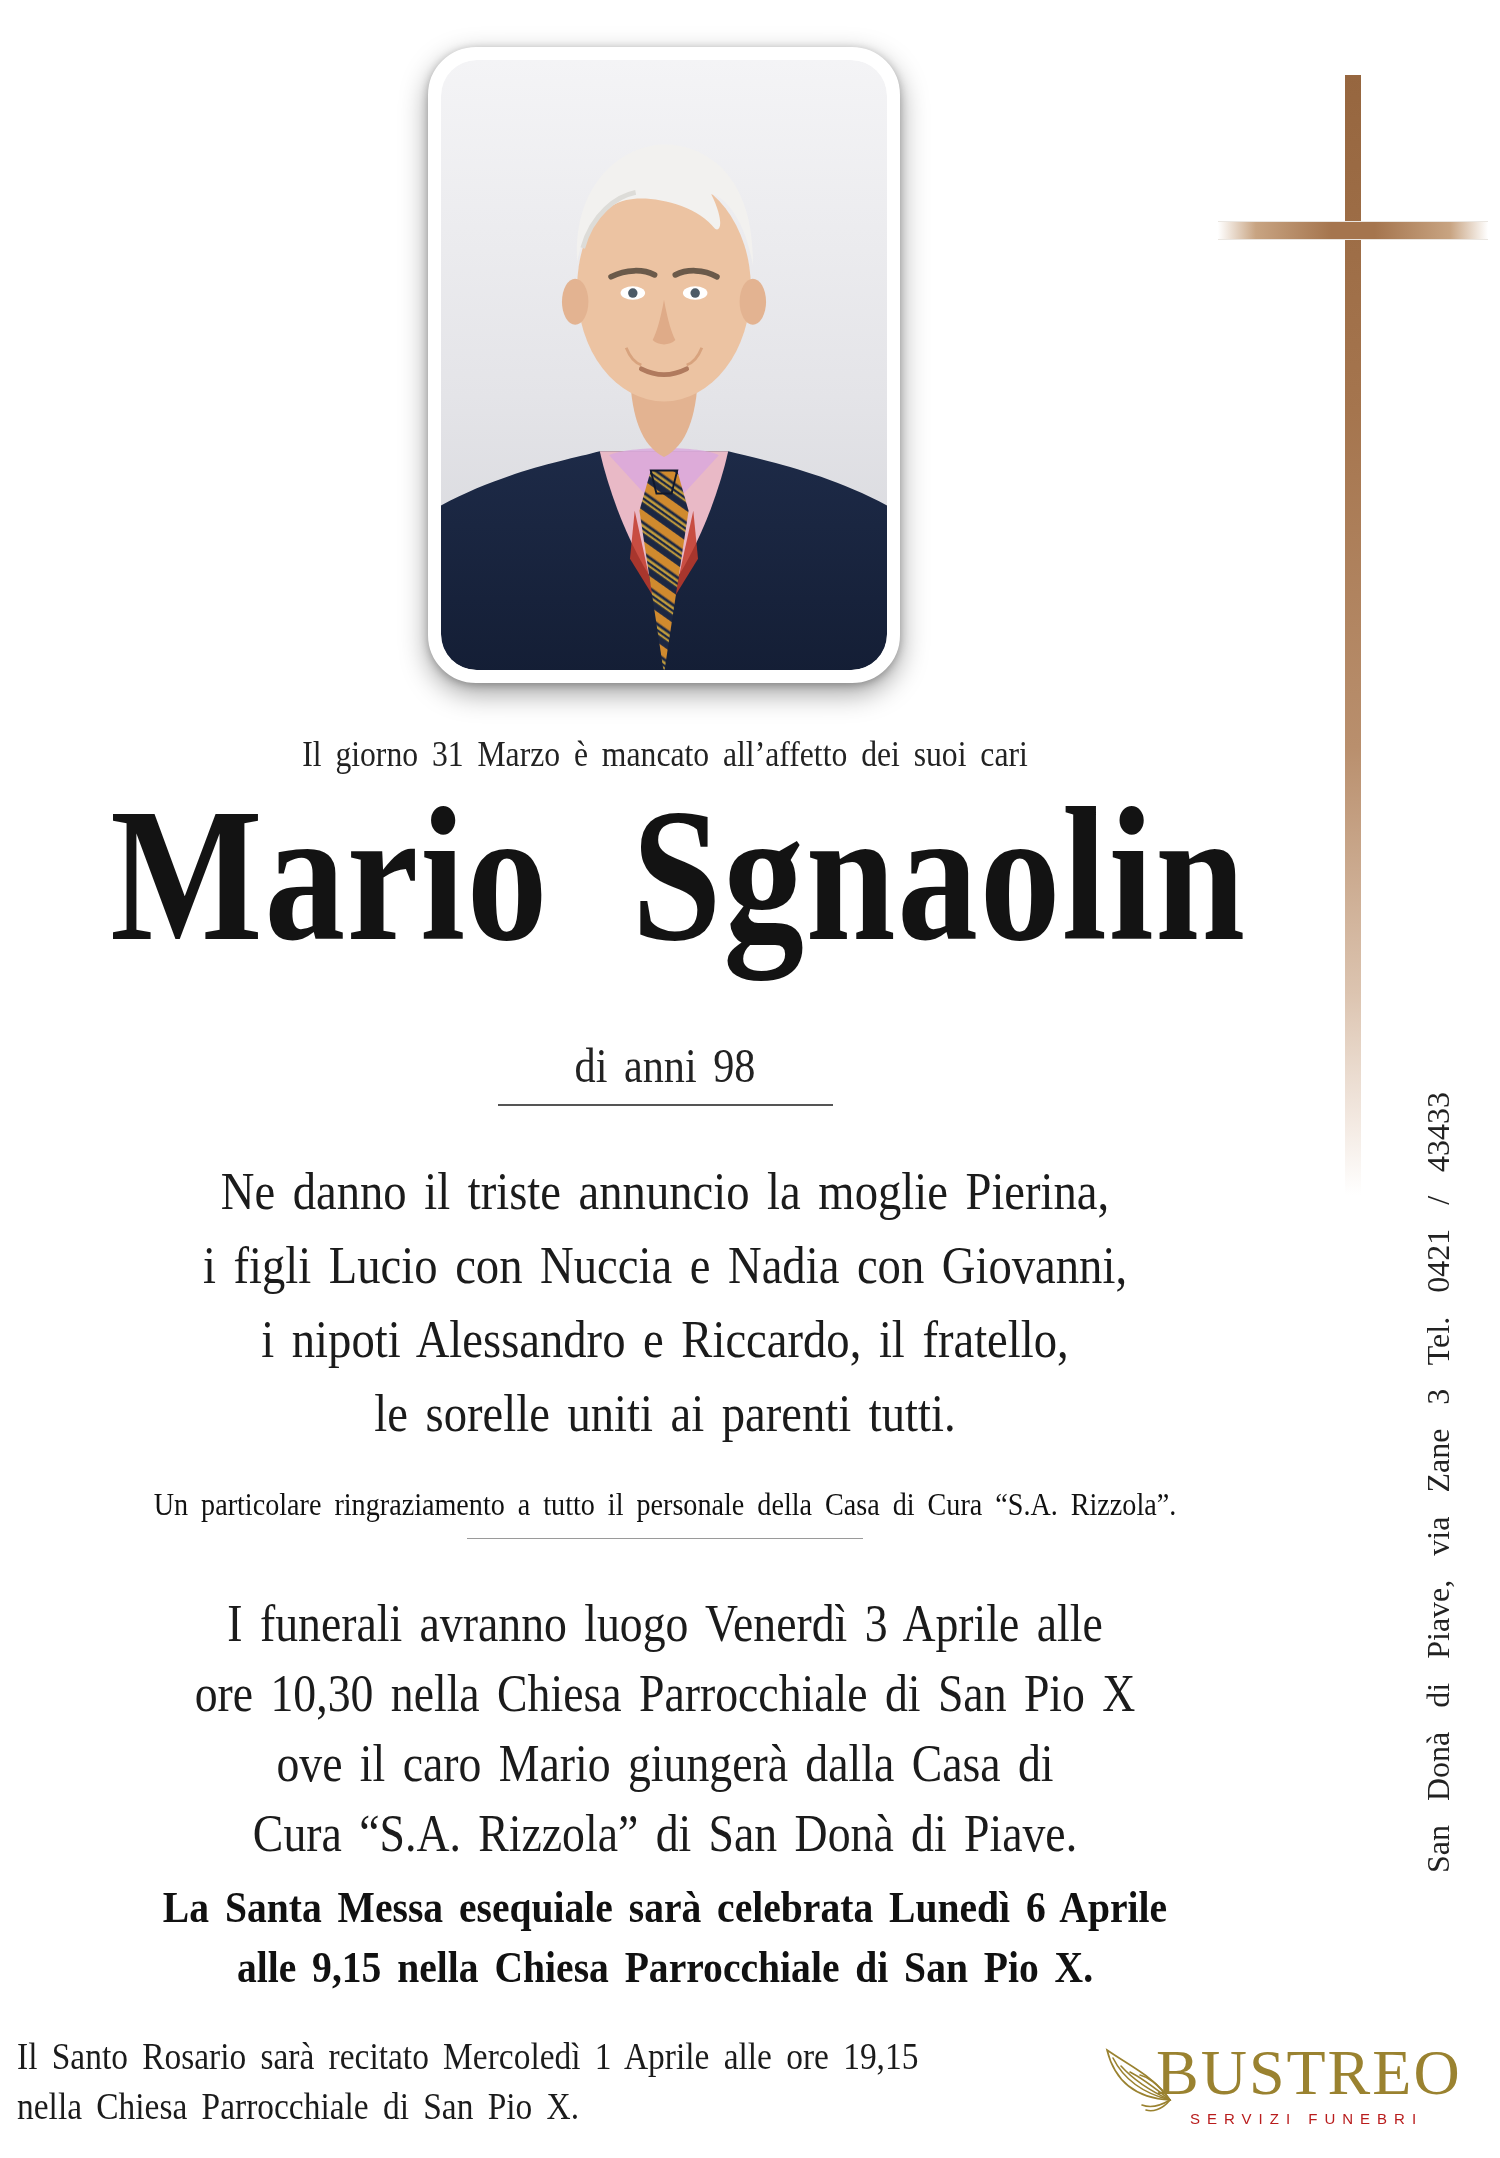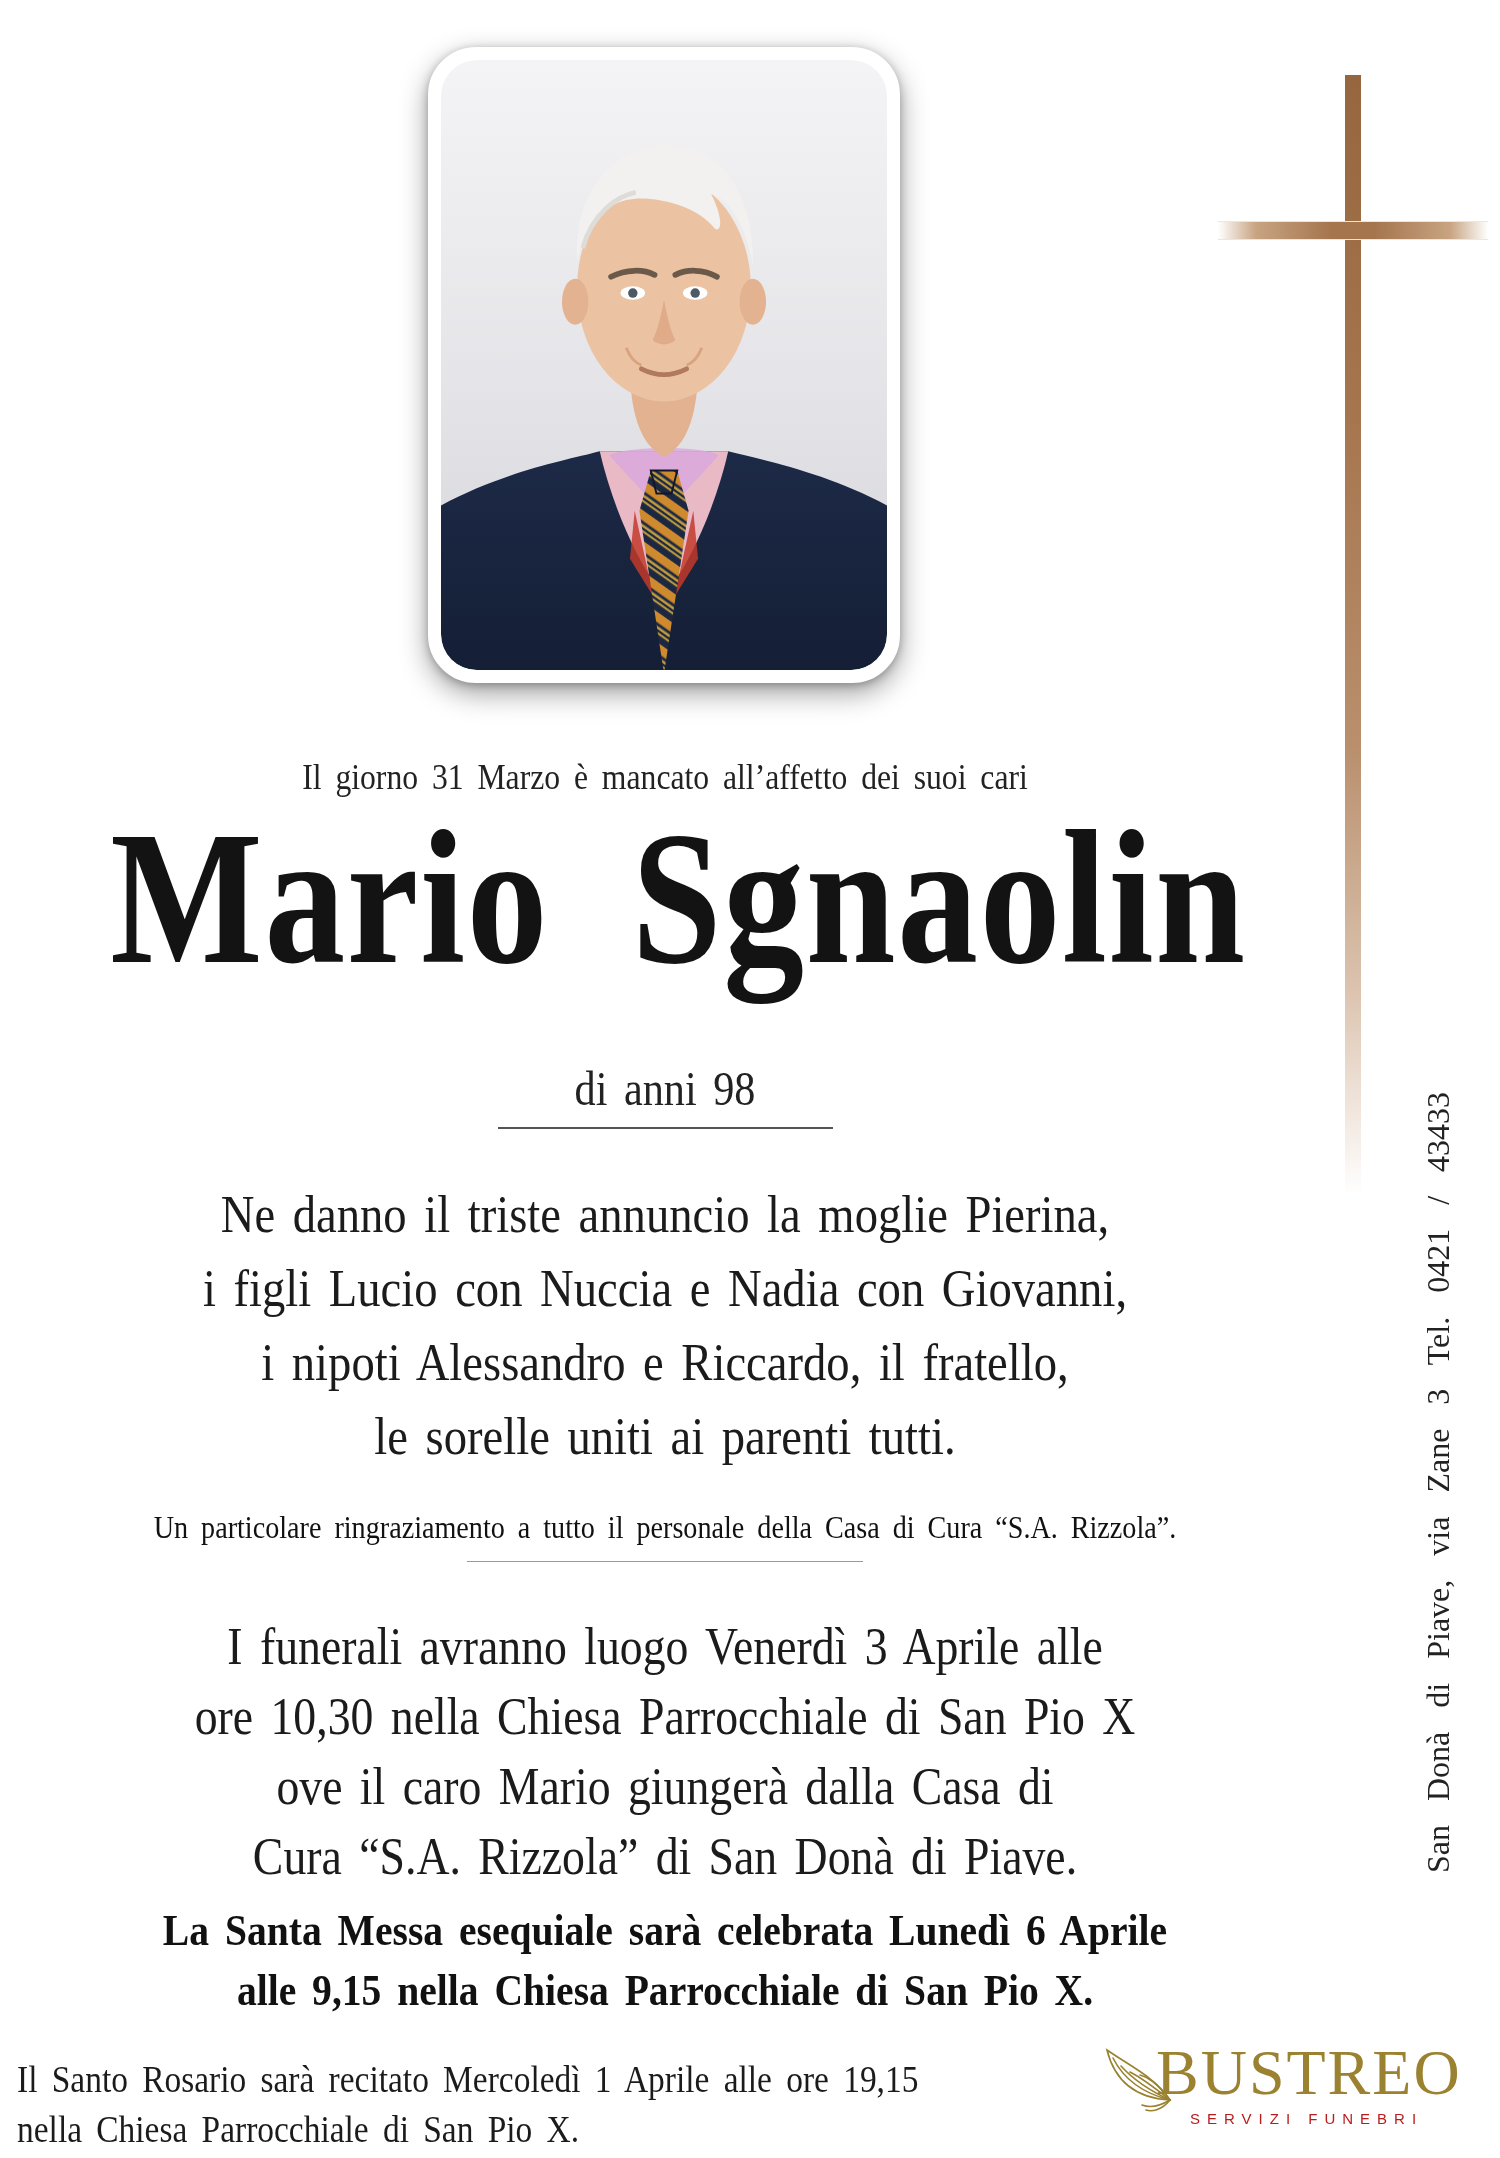--- a/index.html
+++ b/index.html
@@ -32,21 +32,21 @@
     border-top:1px solid #eae6e1;border-bottom:1px solid #eae6e1;
     box-sizing:border-box;
   }
   .cross-h-bar{
     width:100%;height:100%;
     background:linear-gradient(90deg,rgba(255,255,255,0) 0%,#c8a482 14%,#a5754e 42%,#a5754e 58%,#c8a482 86%,rgba(255,255,255,0) 100%);
   }
 
   
   .column{
-    position:absolute;left:10px;top:756px;width:1310px;
+    position:absolute;left:10px;top:733px;width:1310px;
     text-align:center;
     word-spacing:.42em;
   }
   .cond{transform:scaleX(.88);transform-origin:50% 0;}
   .cond-left{transform:scaleX(.88);transform-origin:0 0;text-align:left;}
 
   .intro{font-size:36px;line-height:42px;color:#222;}
   .name-row{margin-top:0;line-height:200px;white-space:nowrap;font-weight:bold;}
   .name-scale{
     display:inline-block;transform:scale(.85,1);transform-origin:center;

